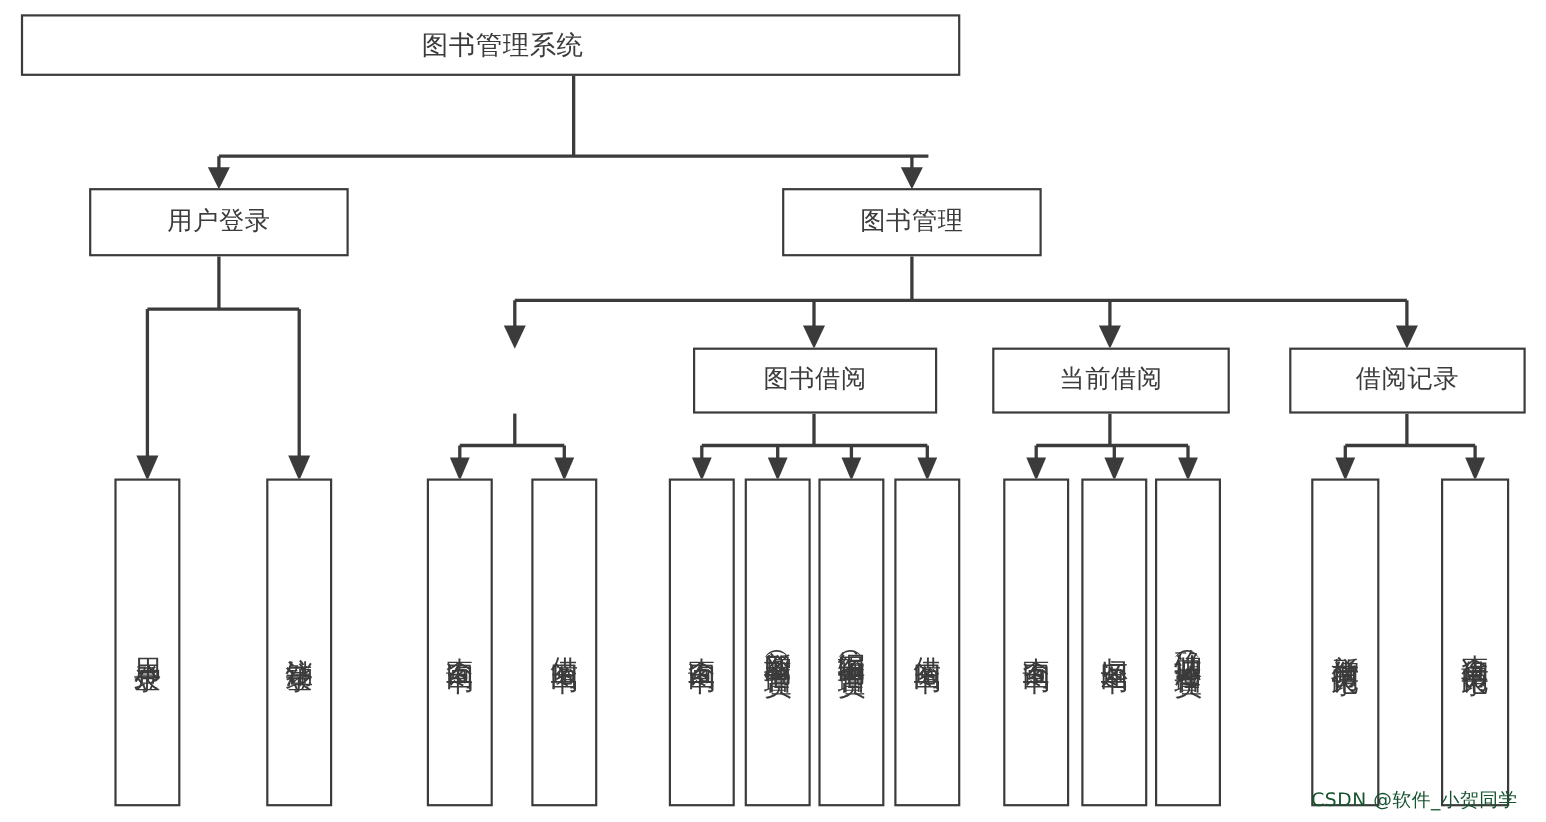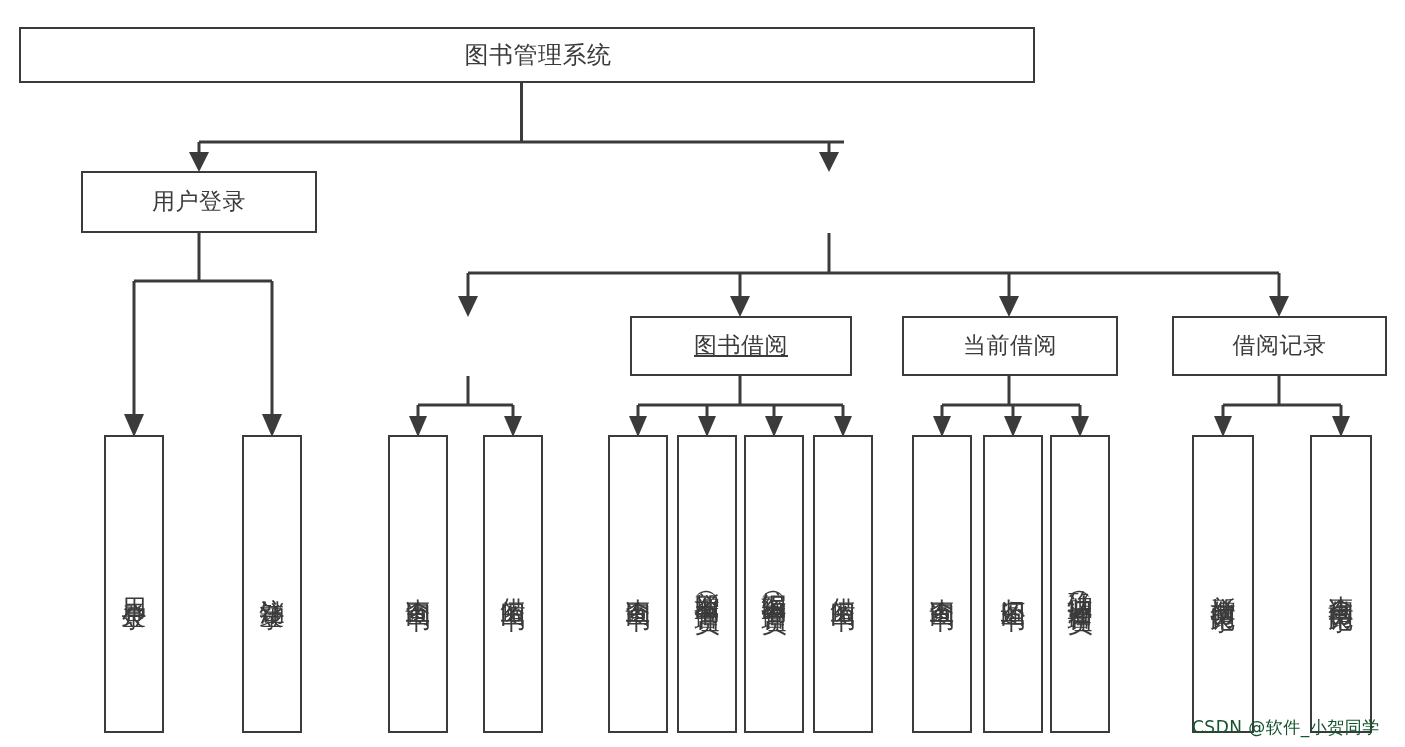--- a/index.html
+++ b/index.html
@@ -142,29 +142,32 @@
       <path d="M765,416 L783,416 L774,437 z"></path>
       <path d="M834,416 L852,416 L843,437 z"></path>
       <path d="M933,416 L951,416 L942,437 z"></path>
       <path d="M1004,416 L1022,416 L1013,437 z"></path>
       <path d="M1071,416 L1089,416 L1080,437 z"></path>
       <path d="M1214,416 L1232,416 L1223,437 z"></path>
       <path d="M1332,416 L1350,416 L1341,437 z"></path>
     </g>
   </svg>
 
-  <div class="node horiz root" style="left:19px; top:27px; width:1016px; height:56px;padding-left:22px;">
+  <div class="node horiz root" style="left:19px; top:13px; width:854px; height:56px;padding-left:22px;">
     <span class="label">图书管理系统</span>
   </div>
 
   <div class="node horiz" style="left:81px; top:171px; width:236px; height:62px;">
     <span class="label">用户登录</span>
   </div>
-
-  <div class="node horiz" style="left:630px; top:316px; width:222px; height:60px;text-decoration:underline;">
+  <div class="node horiz" style="left:711px; top:171px; width:236px; height:62px;">
+    <span class="label">图书管理</span>
+  </div>
+
+  <div class="node horiz" style="left:630px; top:316px; width:222px; height:60px;">
     <span class="label">图书借阅</span>
   </div>
   <div class="node horiz" style="left:902px; top:316px; width:216px; height:60px;">
     <span class="label">当前借阅</span>
   </div>
   <div class="node horiz" style="left:1172px; top:316px; width:215px; height:60px;">
     <span class="label">借阅记录</span>
   </div>
 
   <div class="node vert" style="left:104px; top:435px; width:60px; height:298px;">

